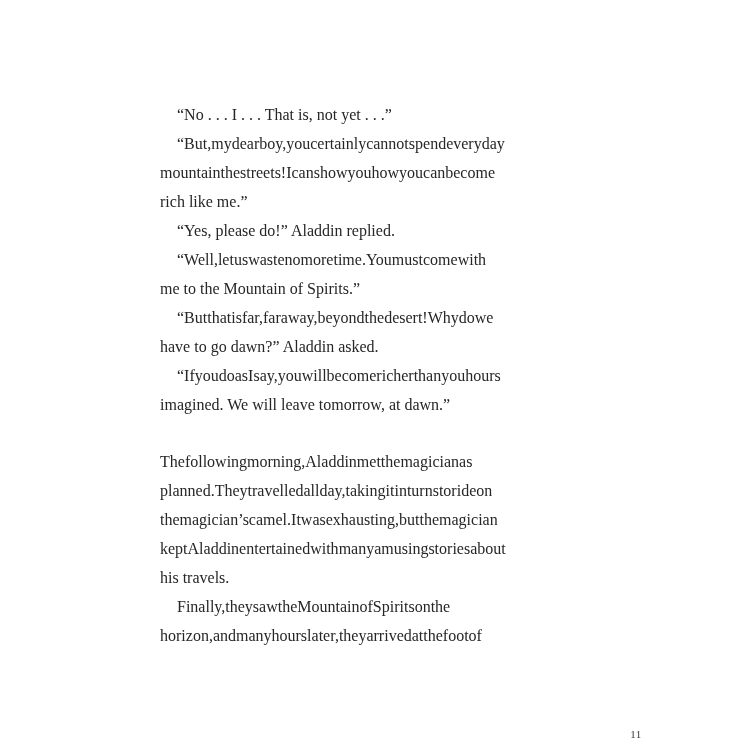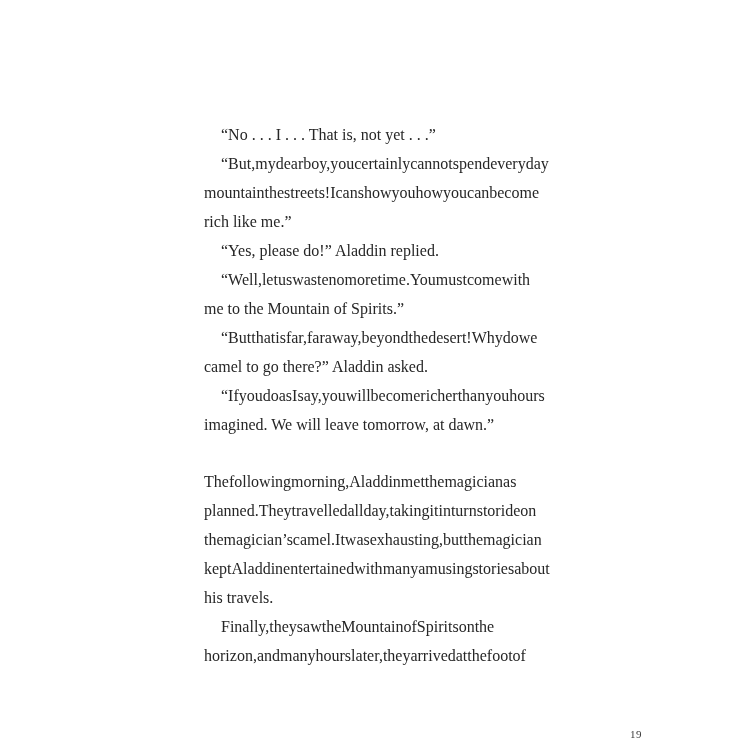--- a/index.html
+++ b/index.html
@@ -11,25 +11,24 @@
     overflow: hidden;
   }
   .book-page {
     position: absolute;
     inset: 0;
     background: #ffffff;
   }
   .text-block {
     position: absolute;
     left: 160px;
-    top: 120px;
+    top: 100px;
     width: 413px;
     color: #262626;
     font-size: 16px;
-    margin-left: 44px;
   }
   .paragraph { margin: 0; }
   .paragraph.section-break { margin-top: 28px; }
   .line {
     height: 29px;
     line-height: 29px;
     text-rendering: optimizeLegibility;
   }
   
   .line.justified {
@@ -113,21 +112,21 @@
           <span>far,</span>
           <span>far</span>
           <span>away,</span>
           <span>beyond</span>
           <span>the</span>
           <span>desert!</span>
           <span>Why</span>
           <span>do</span>
           <span>we</span>
         </div>
-        <div class="line last">camel to go there?” Aladdin asked.</div>
+        <div class="line last">have to go dawn?” Aladdin asked.</div>
       </div>
       <div class="paragraph">
         <div class="line justified indent">
           <span>“If</span>
           <span>you</span>
           <span>do</span>
           <span>as</span>
           <span>I</span>
           <span>say,</span>
           <span>you</span>
@@ -208,14 +207,14 @@
           <span>later,</span>
           <span>they</span>
           <span>arrived</span>
           <span>at</span>
           <span>the</span>
           <span>foot</span>
           <span>of</span>
         </div>
       </div>
     </div>
-  <div class="page-number" style="color: rgb(61, 61, 61);">19</div>
+  <div class="page-number" style="color: rgb(61, 61, 61);">11</div>
 </div>
 
 </body></html>

